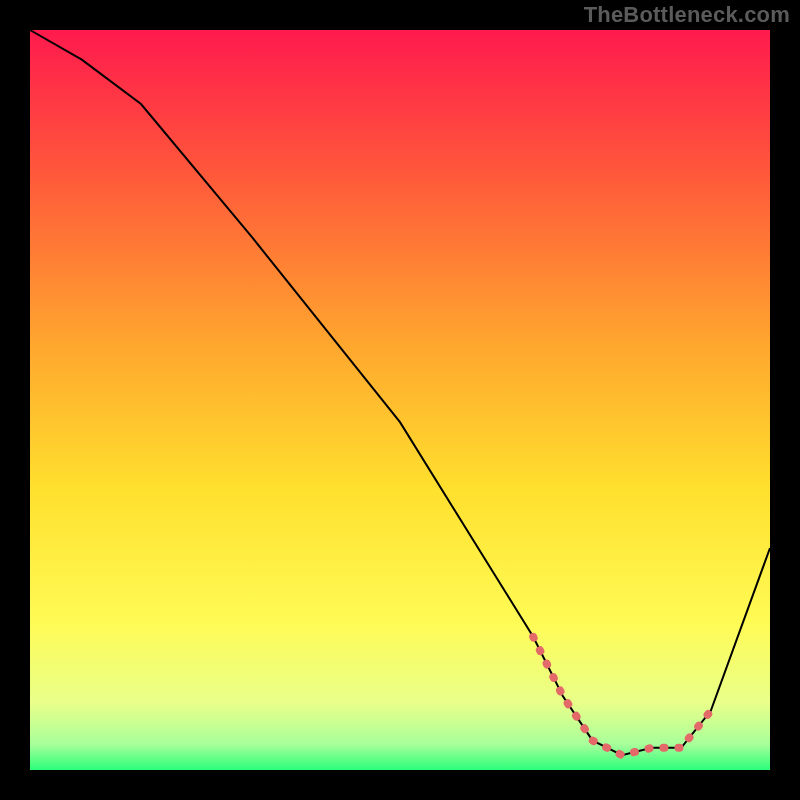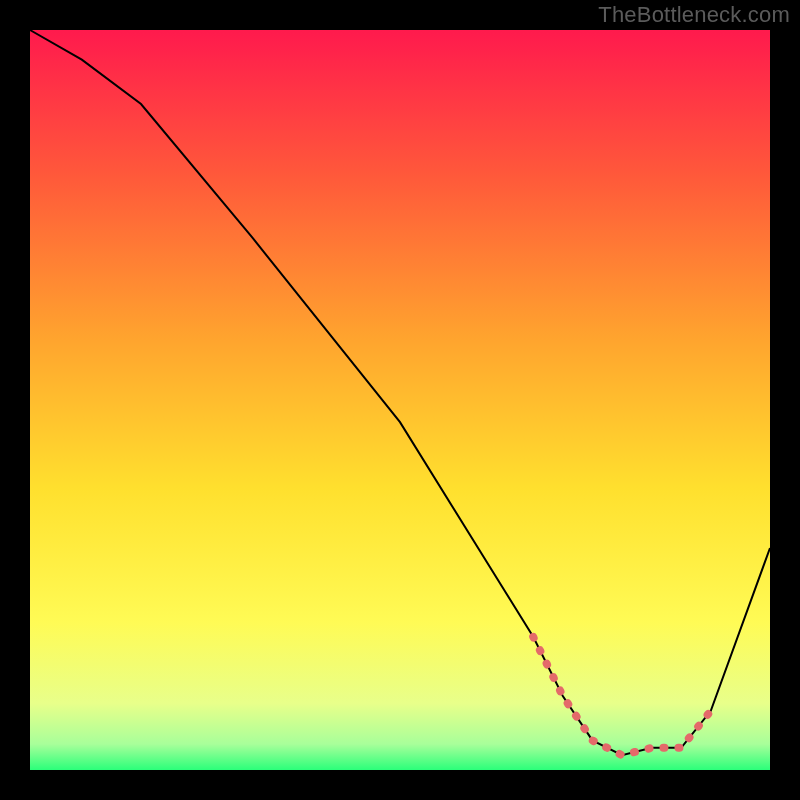--- a/index.html
+++ b/index.html
@@ -14,21 +14,21 @@
     position: relative;
     width: 800px;
     height: 800px;
   }
   .watermark {
     position: absolute;
     top: 2px;
     right: 10px;
     font-family: Arial, Helvetica, sans-serif;
     font-size: 22px;
-    font-weight: normal;
+    font-weight: bold;
     color: #5b5b5b;
     letter-spacing: 0.2px;
     user-select: none;
   }
   svg {
     position: absolute;
     left: 0;
     top: 0;
   }
 </style>

